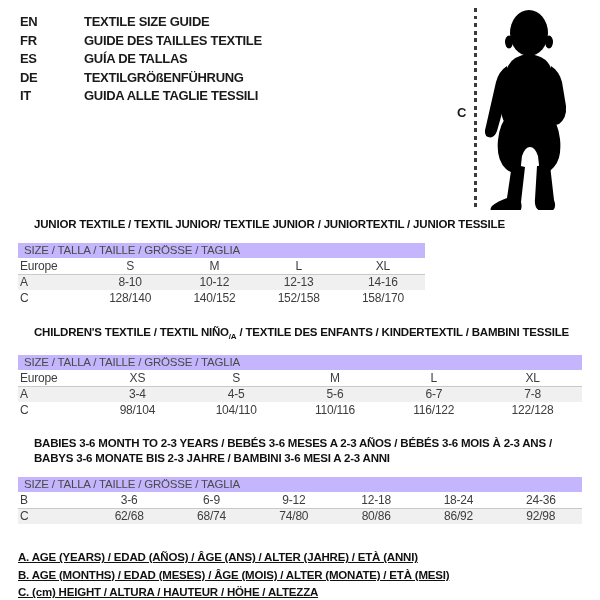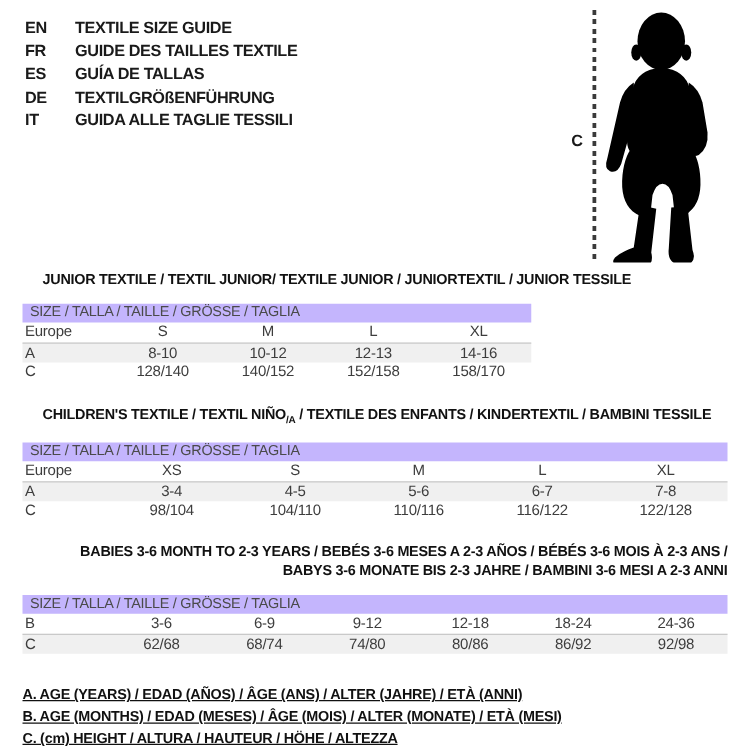--- a/index.html
+++ b/index.html
@@ -9,21 +9,21 @@
     font-family: "Liberation Sans", sans-serif;
     color: #1a1a1a;
     position: relative;
     overflow: hidden;
   }
 
   
   .header-area { position: absolute; left: 0; top: 0; width: 600px; height: 214px; }
 
   .lang-list { position: absolute; left: 20px; top: 13px; }
-  .lang-row { display: flex; font-weight: bold; font-size: 13px; line-height: 18.5px; letter-spacing: -0.3px; }
+  .lang-row { display: flex; font-weight: bold; font-size: 13px; line-height: 18.5px; letter-spacing: -0.3px; gap: 24px; }
   .lang-code { width: 40px; flex: 0 0 40px; }
   .lang-label { white-space: nowrap; }
 
   .height-line {
     position: absolute; left: 474px; top: 8px;
     width: 3px; height: 200px;
     background: repeating-linear-gradient(to bottom, #3a3a3a 0 4px, transparent 4px 7.5px);
   }
   .height-label {
     position: absolute; left: 457px; top: 105px;
@@ -33,37 +33,37 @@
 
   
   .tables-area { position: absolute; left: 18px; top: 217px; width: 564px; }
 
   .table-title {
     font-weight: bold; font-size: 11.5px; line-height: 15px;
     letter-spacing: -0.2px; color: #111;
     margin: 0 0 11px 16px; white-space: nowrap;
   }
   .table-title sub { font-size: 8px; }
-  .table-title.multiline { white-space: normal; text-align: right; }
+  .table-title.multiline { white-space: normal; }
   .table-title.multiline .title-line { white-space: nowrap; }
 
   .size-table { width: 564px; }
   .size-table.narrow { width: 407px; }
 
   .header-bar {
     box-sizing: border-box;
     background: #c4b5fd; color: #4a4a4a;
     height: 15px; line-height: 15px;
     font-size: 11.5px; letter-spacing: -0.2px;
     padding-left: 6px;
   }
   .t-row {
     display: flex; box-sizing: border-box;
     height: 16px; line-height: 15px;
-    font-size: 12px; color: #3d3d3d; letter-spacing: -0.2px;
+    font-size: 12px; color: #3d3d3d; letter-spacing: -0.2px; align-items: center;
   }
   .t-row.stripe { background: #f0f0f0; border-top: 1px solid #c9c9c9; }
   .row-label { flex: 0 0 70px; width: 70px; padding-left: 2px; box-sizing: border-box; }
   .t-cell { flex: 1; text-align: center; }
 
   .gap-t2 { height: 19px; }
   .gap-t3 { height: 18px; }
 
   
   .footnotes { margin-top: 25px; }

